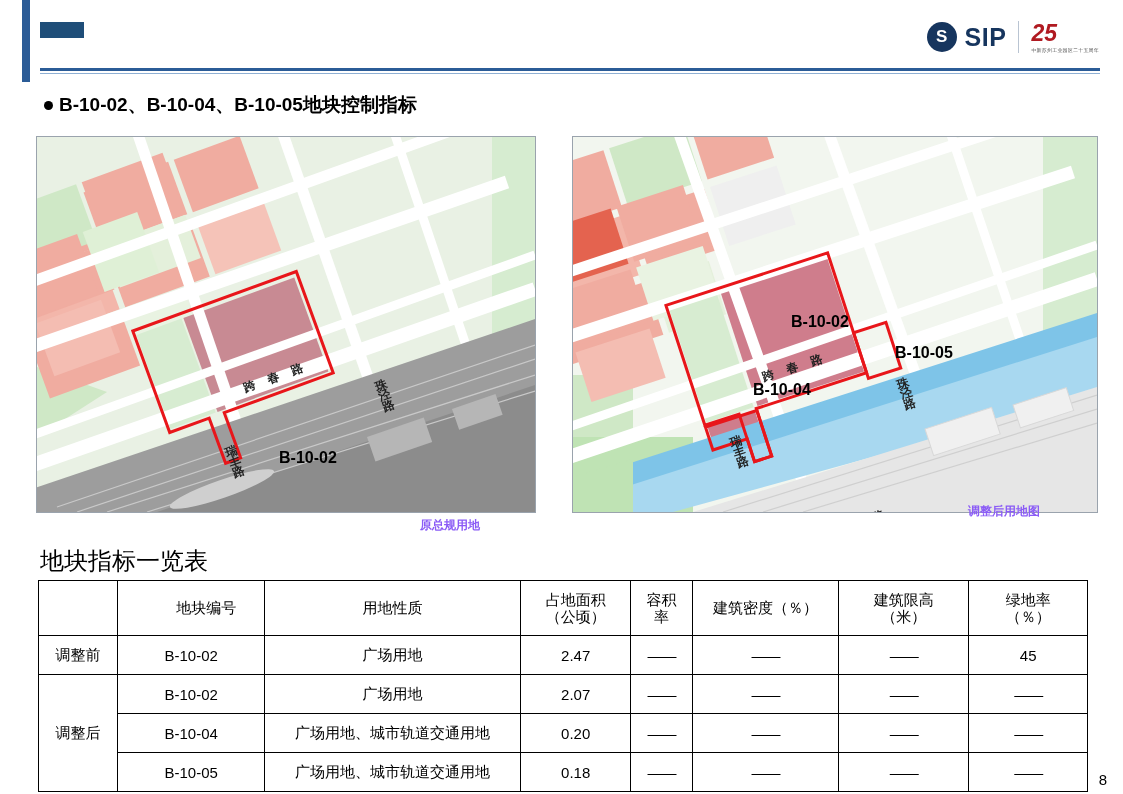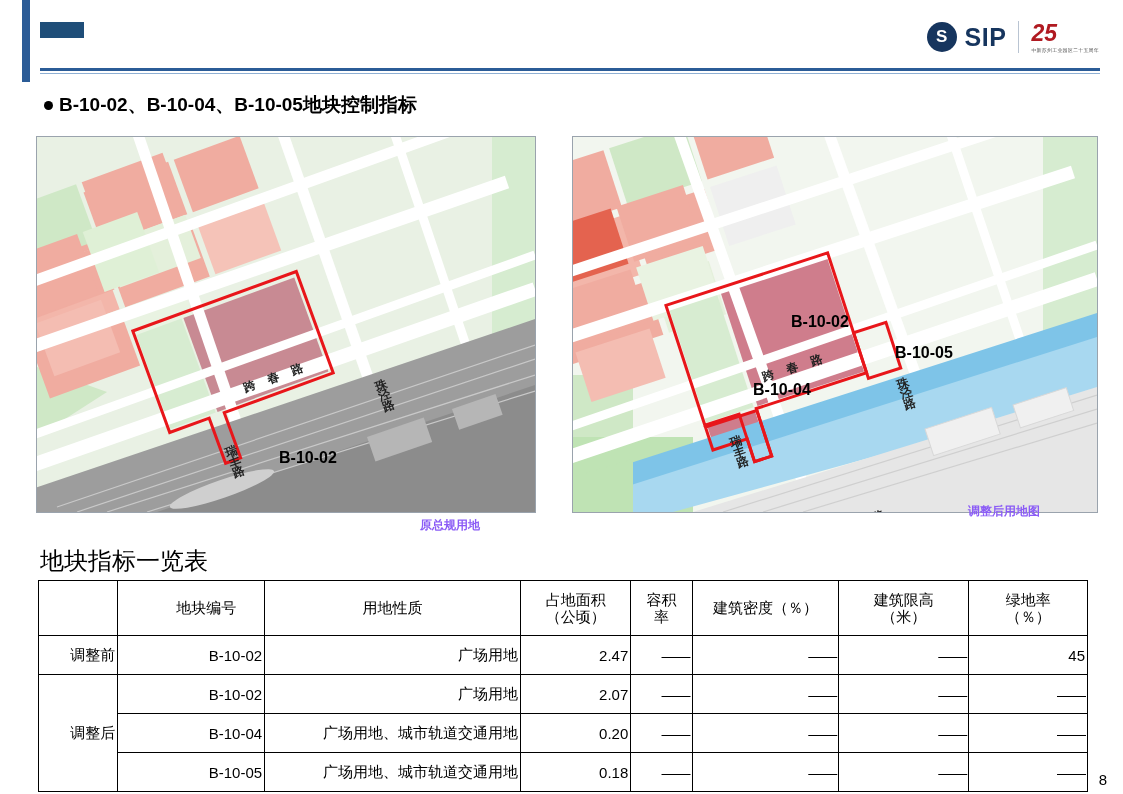--- a/index.html
+++ b/index.html
@@ -183,21 +183,21 @@
   }
   table.data td, table.data th {
     border: 1px solid #000;
     text-align: center;
     vertical-align: middle;
     padding: 4px 2px;
     font-weight: normal;
     color: #000;
   }
   table.data thead td { height: 46px; line-height: 1.15; }
-  table.data tbody td { height: 30px; text-align: right; }
+  table.data tbody td { height: 30px; }
   .c-red { color: #c00000; font-weight: bold; }
   .dash { letter-spacing: -1px; }
 
   .page-num {
     position: absolute;
     right: 16px; bottom: 6px;
     font-size: 15px;
     color: #000;
   }
 </style>

